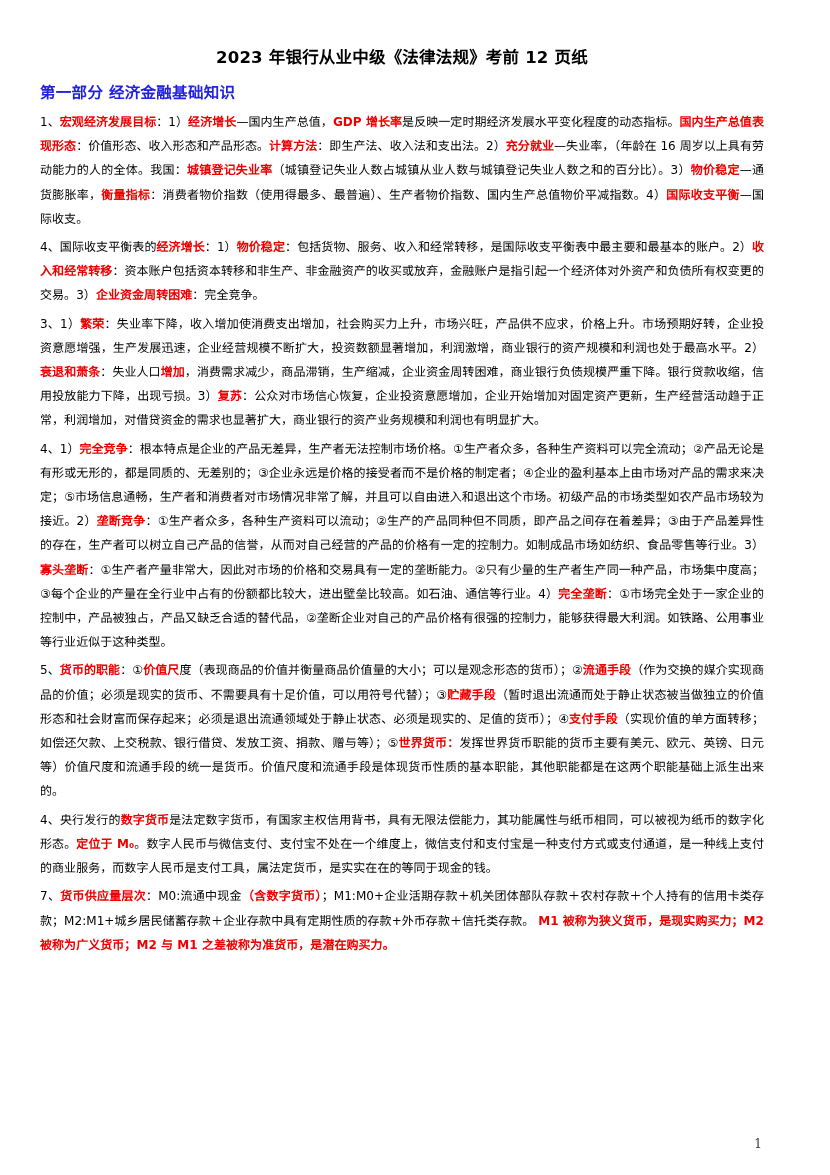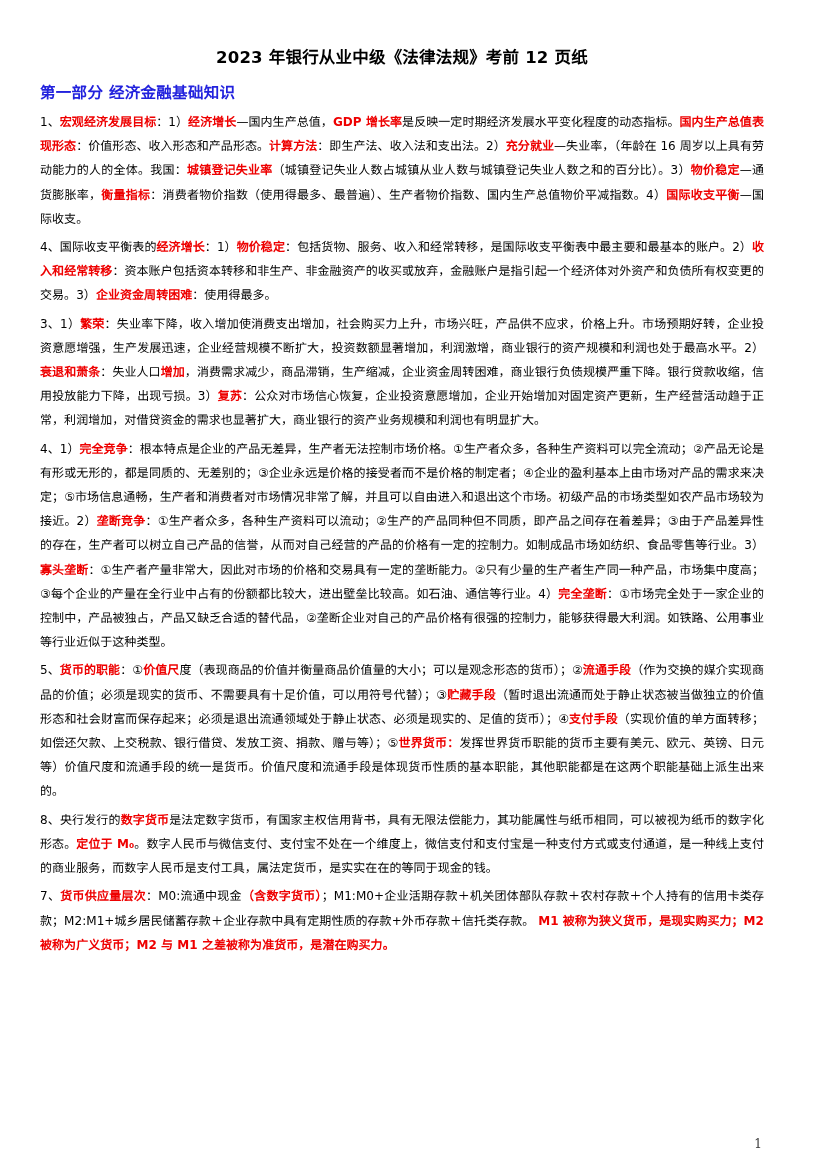--- a/index.html
+++ b/index.html
@@ -66,23 +66,23 @@
 <body>
 
 <div class="page">
 
   <div class="doc-title">2023 年银行从业中级《法律法规》考前 12 页纸</div>
 
   <div class="section-heading">第一部分 经济金融基础知识</div>
 
   <div class="body-content">
     <p class="para"><span>1、</span><span class="r">宏观经济发展目标</span><span>：1）</span><span class="r">经济增长</span><span>—国内生产总值，</span><span class="r">GDP 增长率</span><span>是反映一定时期经济发展水平变化程度的动态指标。</span><span class="r">国内生产总值表现形态</span><span>：价值形态、收入形态和产品形态。</span><span class="r">计算方法</span><span>：即生产法、收入法和支出法。2）</span><span class="r">充分就业</span><span>—失业率，（年龄在 16 周岁以上具有劳动能力的人的全体。我国：</span><span class="r">城镇登记失业率</span><span>（城镇登记失业人数占城镇从业人数与城镇登记失业人数之和的百分比）。3）</span><span class="r">物价稳定</span><span>—通货膨胀率，</span><span class="r">衡量指标</span><span>：消费者物价指数（使用得最多、最普遍）、生产者物价指数、国内生产总值物价平减指数。4）</span><span class="r">国际收支平衡</span><span>—国际收支。</span></p>
-    <p class="para"><span>4、国际收支平衡表的</span><span class="r">经济增长</span><span>：1）</span><span class="r">物价稳定</span><span>：包括货物、服务、收入和经常转移，是国际收支平衡表中最主要和最基本的账户。2）</span><span class="r">收入和经常转移</span><span>：资本账户包括资本转移和非生产、非金融资产的收买或放弃，金融账户是指引起一个经济体对外资产和负债所有权变更的交易。3）</span><span class="r">企业资金周转困难</span><span>：使用得最多。</span></p>
+    <p class="para"><span>4、国际收支平衡表的</span><span class="r">经济增长</span><span>：1）</span><span class="r">物价稳定</span><span>：包括货物、服务、收入和经常转移，是国际收支平衡表中最主要和最基本的账户。2）</span><span class="r">收入和经常转移</span><span>：资本账户包括资本转移和非生产、非金融资产的收买或放弃，金融账户是指引起一个经济体对外资产和负债所有权变更的交易。3）</span><span class="r">企业资金周转困难</span><span>：完全竞争。</span></p>
     <p class="para"><span>3、1）</span><span class="r">繁荣</span><span>：失业率下降，收入增加使消费支出增加，社会购买力上升，市场兴旺，产品供不应求，价格上升。市场预期好转，企业投资意愿增强，生产发展迅速，企业经营规模不断扩大，投资数额显著增加，利润激增，商业银行的资产规模和利润也处于最高水平。2）</span><span class="r">衰退和萧条</span><span>：失业人口</span><span class="r">增加</span><span>，消费需求减少，商品滞销，生产缩减，企业资金周转困难，商业银行负债规模严重下降。银行贷款收缩，信用投放能力下降，出现亏损。3）</span><span class="r">复苏</span><span>：公众对市场信心恢复，企业投资意愿增加，企业开始增加对固定资产更新，生产经营活动趋于正常，利润增加，对借贷资金的需求也显著扩大，商业银行的资产业务规模和利润也有明显扩大。</span></p>
     <p class="para"><span>4、1）</span><span class="r">完全竞争</span><span>：根本特点是企业的产品无差异，生产者无法控制市场价格。①生产者众多，各种生产资料可以完全流动；②产品无论是有形或无形的，都是同质的、无差别的；③企业永远是价格的接受者而不是价格的制定者；④企业的盈利基本上由市场对产品的需求来决定；⑤市场信息通畅，生产者和消费者对市场情况非常了解，并且可以自由进入和退出这个市场。初级产品的市场类型如农产品市场较为接近。2）</span><span class="r">垄断竞争</span><span>：①生产者众多，各种生产资料可以流动；②生产的产品同种但不同质，即产品之间存在着差异；③由于产品差异性的存在，生产者可以树立自己产品的信誉，从而对自己经营的产品的价格有一定的控制力。如制成品市场如纺织、食品零售等行业。3）</span><span class="r">寡头垄断</span><span>：①生产者产量非常大，因此对市场的价格和交易具有一定的垄断能力。②只有少量的生产者生产同一种产品，市场集中度高；③每个企业的产量在全行业中占有的份额都比较大，进出壁垒比较高。如石油、通信等行业。4）</span><span class="r">完全垄断</span><span>：①市场完全处于一家企业的控制中，产品被独占，产品又缺乏合适的替代品，②垄断企业对自己的产品价格有很强的控制力，能够获得最大利润。如铁路、公用事业等行业近似于这种类型。</span></p>
     <p class="para"><span>5、</span><span class="r">货币的职能</span><span>：①</span><span class="r">价值尺</span><span>度（表现商品的价值并衡量商品价值量的大小；可以是观念形态的货币）；②</span><span class="r">流通手段</span><span>（作为交换的媒介实现商品的价值；必须是现实的货币、不需要具有十足价值，可以用符号代替）；③</span><span class="r">贮藏手段</span><span>（暂时退出流通而处于静止状态被当做独立的价值形态和社会财富而保存起来；必须是退出流通领域处于静止状态、必须是现实的、足值的货币）；④</span><span class="r">支付手段</span><span>（实现价值的单方面转移；如偿还欠款、上交税款、银行借贷、发放工资、捐款、赠与等）；⑤</span><span class="r">世界货币：</span><span>发挥世界货币职能的货币主要有美元、欧元、英镑、日元等）价值尺度和流通手段的统一是货币。价值尺度和流通手段是体现货币性质的基本职能，其他职能都是在这两个职能基础上派生出来的。</span></p>
-    <p class="para"><span>8、央行发行的</span><span class="r">数字货币</span><span>是法定数字货币，有国家主权信用背书，具有无限法偿能力，其功能属性与纸币相同，可以被视为纸币的数字化形态。</span><span class="r">定位于 M₀</span><span>。数字人民币与微信支付、支付宝不处在一个维度上，微信支付和支付宝是一种支付方式或支付通道，是一种线上支付的商业服务，而数字人民币是支付工具，属法定货币，是实实在在的等同于现金的钱。</span></p>
+    <p class="para"><span>4、央行发行的</span><span class="r">数字货币</span><span>是法定数字货币，有国家主权信用背书，具有无限法偿能力，其功能属性与纸币相同，可以被视为纸币的数字化形态。</span><span class="r">定位于 M₀</span><span>。数字人民币与微信支付、支付宝不处在一个维度上，微信支付和支付宝是一种支付方式或支付通道，是一种线上支付的商业服务，而数字人民币是支付工具，属法定货币，是实实在在的等同于现金的钱。</span></p>
     <p class="para"><span>7、</span><span class="r">货币供应量层次</span><span>：M0:流通中现金</span><span class="r">（含数字货币）</span><span>；M1:M0+企业活期存款＋机关团体部队存款＋农村存款＋个人持有的信用卡类存款；M2:M1+城乡居民储蓄存款＋企业存款中具有定期性质的存款+外币存款＋信托类存款。 </span><span class="r">M1 被称为狭义货币，是现实购买力；M2 被称为广义货币；M2 与 M1 之差被称为准货币，是潜在购买力。</span></p>
   </div>
 
   <div class="page-number">1</div>
 
 </div>
 
 </body></html>

